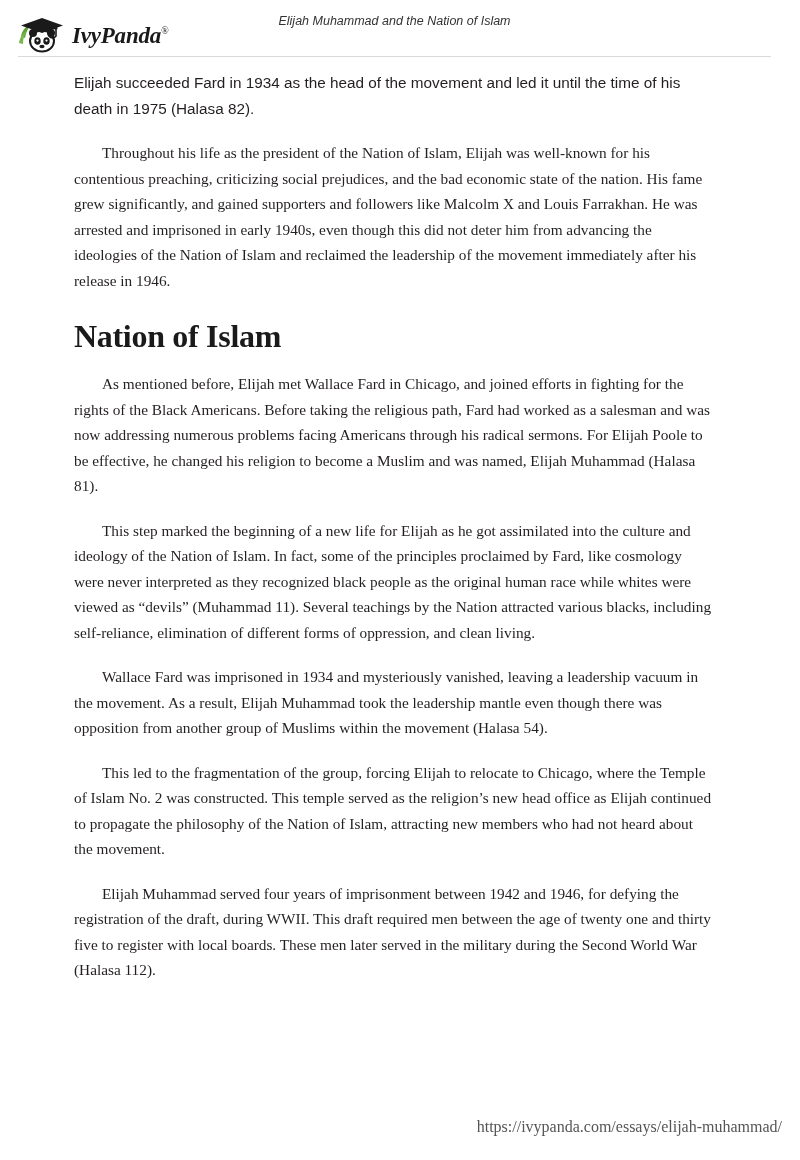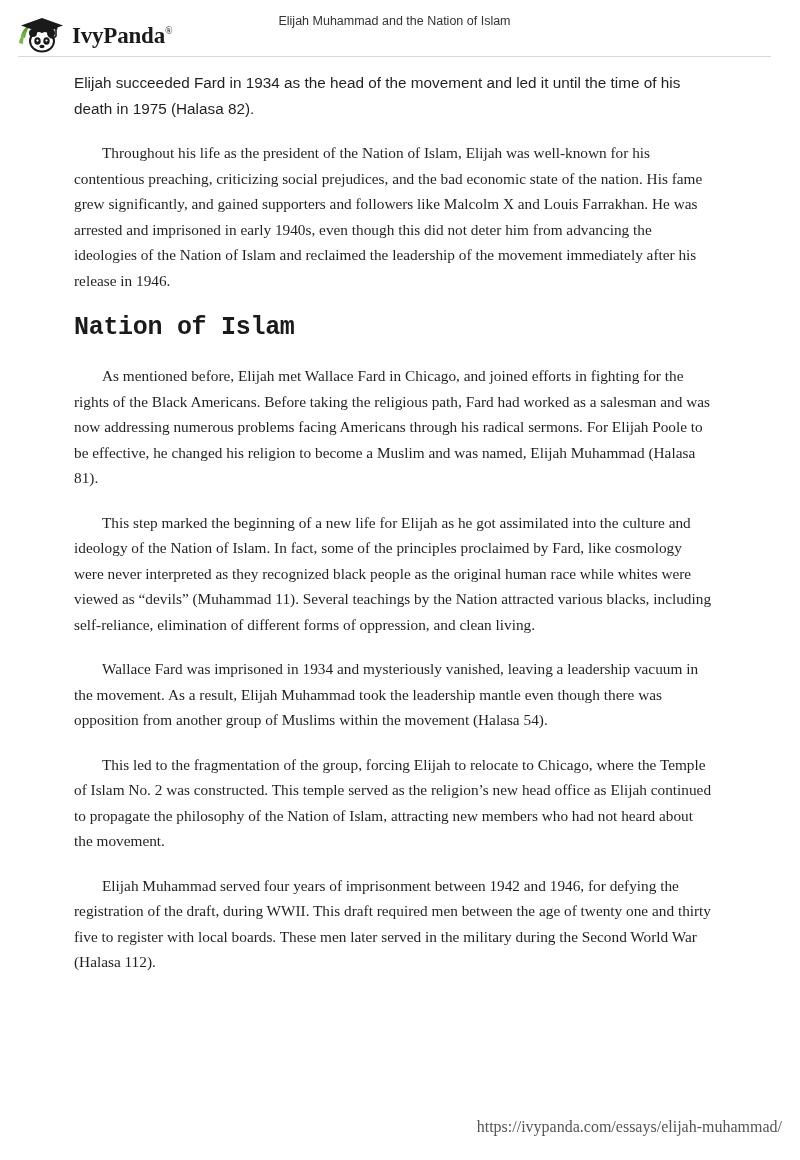--- a/index.html
+++ b/index.html
@@ -25,20 +25,21 @@
 
   
   .header {
     position: absolute;
     top: 0;
     left: 0;
     right: 11px;
     height: 62px;
     display: flex;
     align-items: center;
+    font-style: italic;
   }
   .brand {
     position: absolute;
     left: 18px;
     top: 16px;
     display: flex;
     align-items: center;
     gap: 8px;
   }
   .brand-mark {
@@ -92,25 +93,25 @@
     font-size: 15.3px;
     line-height: 25.5px;
     color: #231f20;
     text-align: left;
   }
   p.para.indent {
     text-indent: 28px;
     font-family: Liberation Serif, serif;
   }
   h2.section {
-    font-family: Liberation Mono, monospace;
-    font-size: 25px;
+    font-family: Liberation Serif, serif;
+    font-size: 32px;
     font-weight: bold;
     color: #1a1a1a;
-    margin: 20px 0 20px 0;
+    margin: 28px 0 20px 0;
     line-height: 30px;
     letter-spacing: -0.3px;
   }
 
   
   .footer-url {
     position: absolute;
     right: 18px;
     bottom: 24px;
     font-size: 16px;

